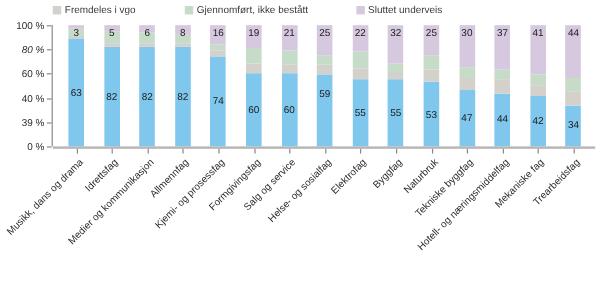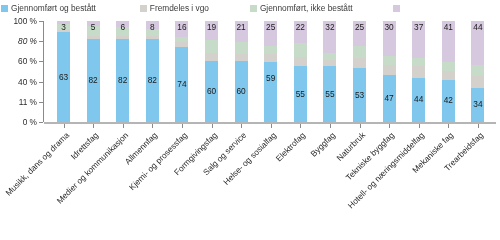--- a/index.html
+++ b/index.html
@@ -149,43 +149,40 @@
     text-align: right;
     direction: ltr;
   }
 </style>
 </head>
 <body>
 
 <div class="chart-root">
 
   <div class="legend" id="legend-host">
-      <div class="legend-item i0">
-        <span class="legend-swatch" style="background: rgb(127, 199, 237);"></span>
-        <span>Gjennomført og bestått</span>
-      </div>
       <div class="legend-item i1">
         <span class="legend-swatch" style="background: rgb(212, 208, 204);"></span>
         <span>Fremdeles i vgo</span>
       </div>
       <div class="legend-item i2">
         <span class="legend-swatch" style="background: rgb(198, 220, 200);"></span>
         <span>Gjennomført, ikke bestått</span>
       </div>
       <div class="legend-item i3">
         <span class="legend-swatch" style="background: rgb(213, 200, 223);"></span>
+        <span>Sluttet underveis</span>
       </div>
     </div>
 
   <div class="plot-wrap">
 
     <div class="y-axis" id="yaxis-host">
         <div class="y-tick-label" style="top: 104px;">0 %</div>
         <div class="y-tick-mark" style="top: 104px;"></div>
-        <div class="y-tick-label" style="top: 83.8px;">11 %</div>
+        <div class="y-tick-label" style="top: 83.8px;">39 %</div>
         <div class="y-tick-mark" style="top: 83.8px;"></div>
         <div class="y-tick-label" style="top: 63.6px;">40 %</div>
         <div class="y-tick-mark" style="top: 63.6px;"></div>
         <div class="y-tick-label" style="top: 43.4px;">60 %</div>
         <div class="y-tick-mark" style="top: 43.4px;"></div>
         <div class="y-tick-label" style="top: 23.2px; font-style: italic;">80 %</div>
         <div class="y-tick-mark" style="top: 23.2px;"></div>
         <div class="y-tick-label" style="top: 3px;">100 %</div>
         <div class="y-tick-mark" style="top: 3px;"></div>
       </div>

